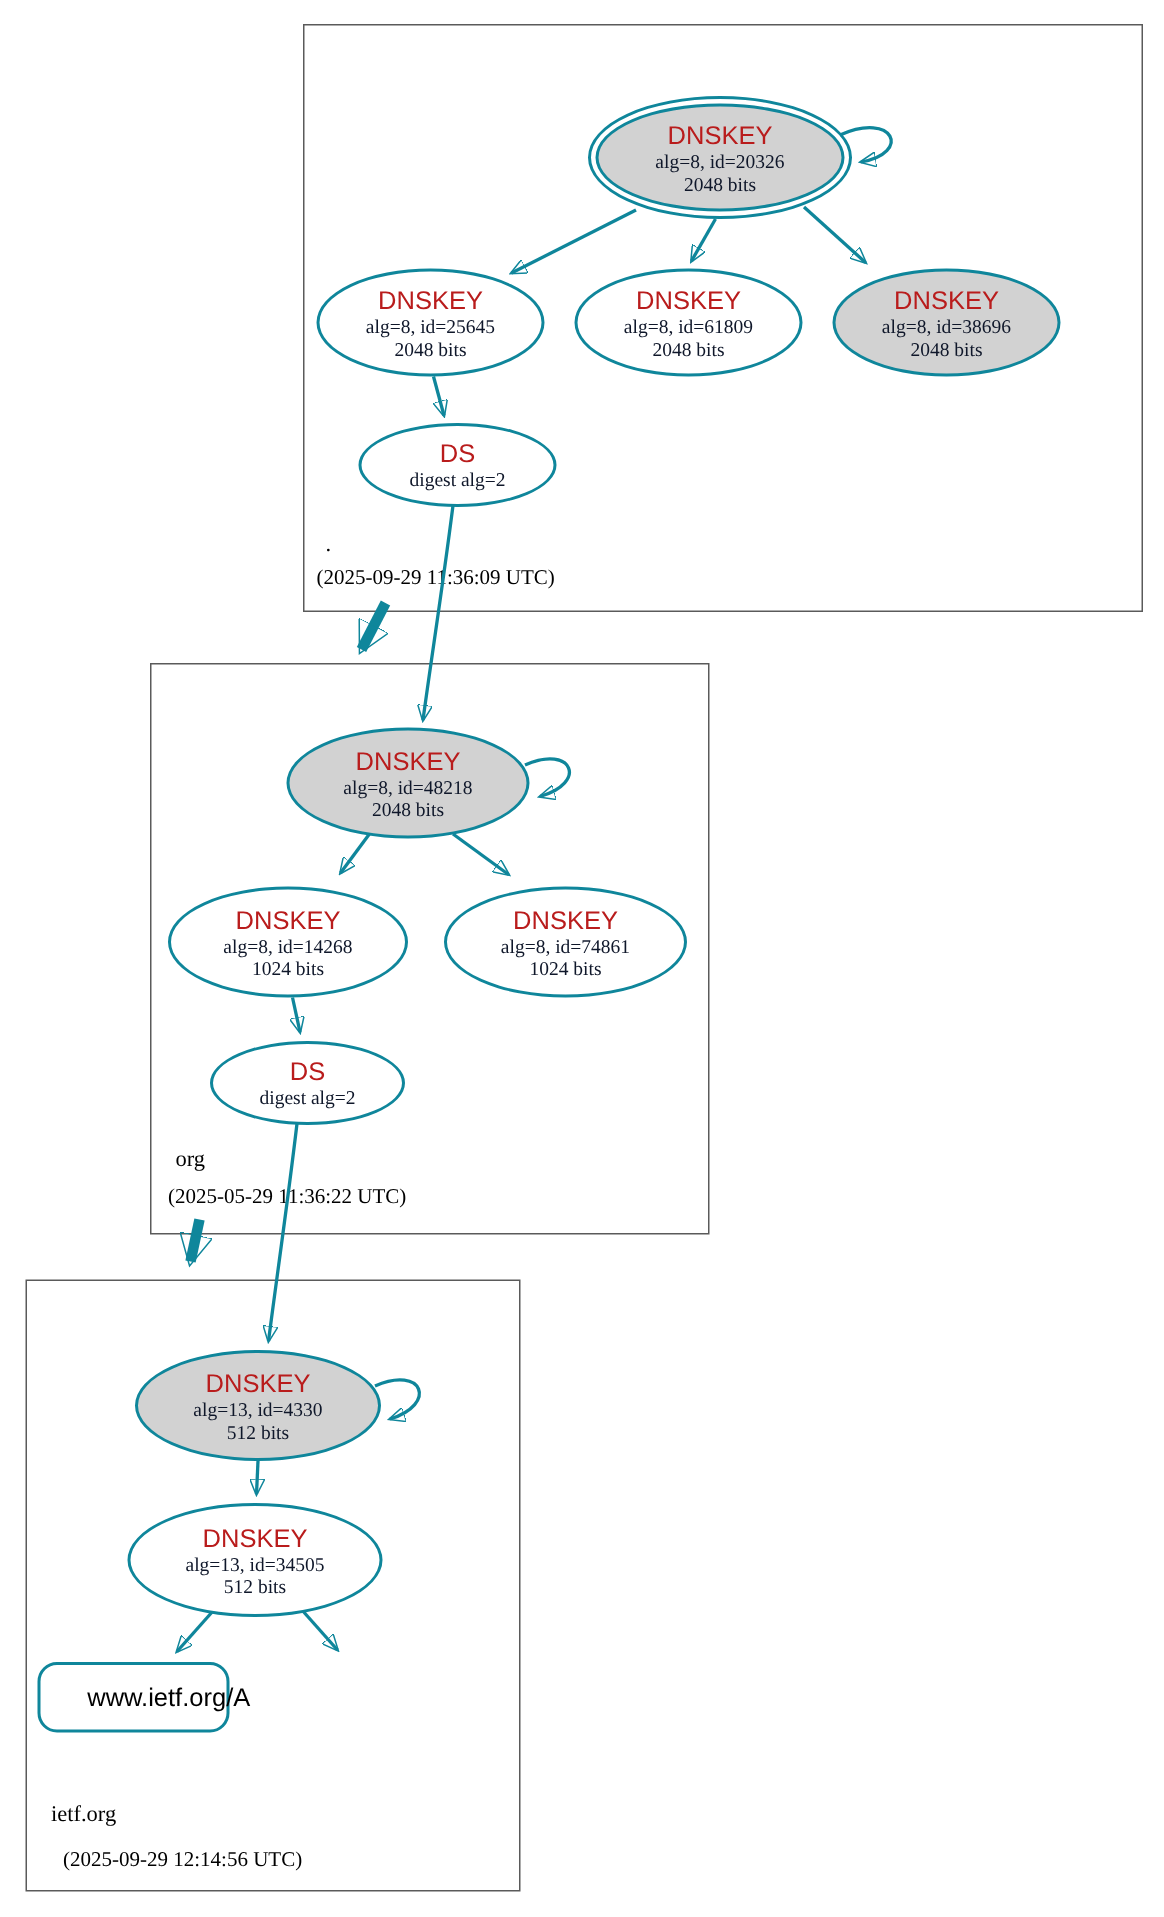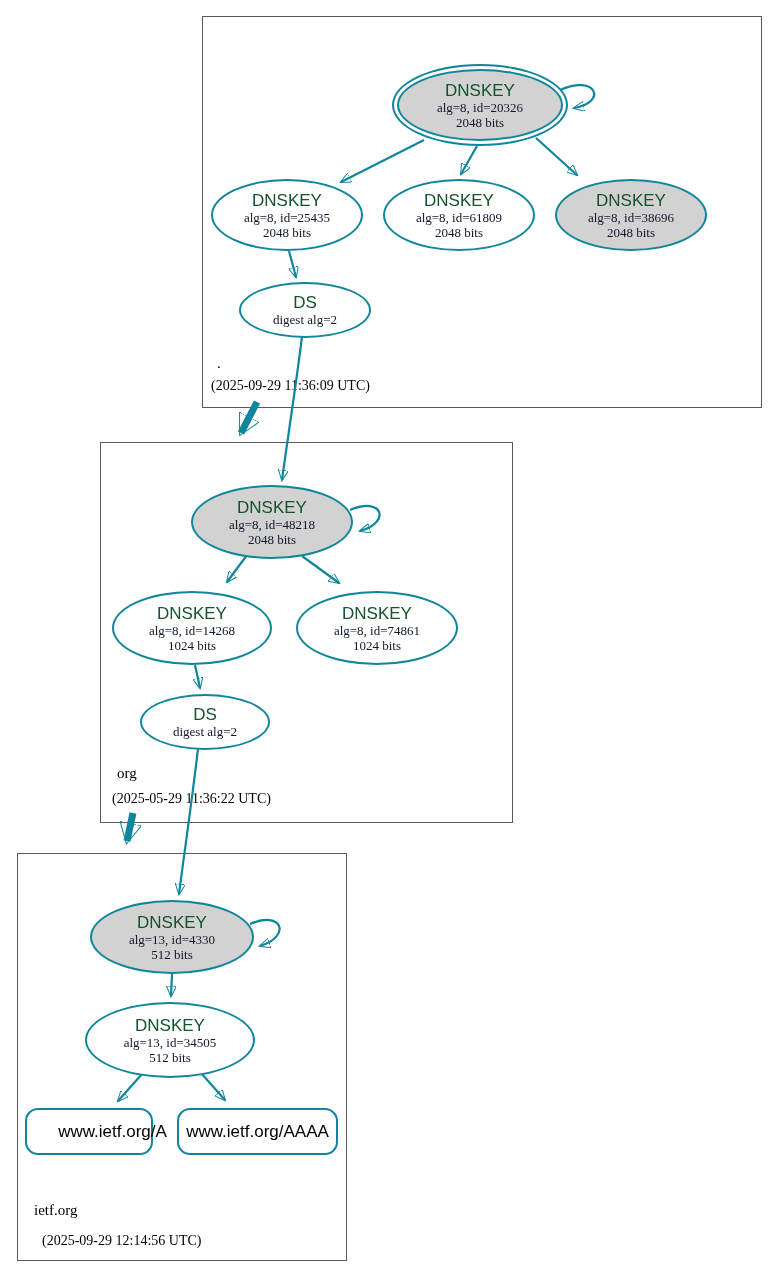--- a/index.html
+++ b/index.html
@@ -32,40 +32,40 @@
     display:flex;flex-direction:column;align-items:center;justify-content:center;
     text-align:center;background:#fff;
   }
   .node.gray{background:var(--node-fill);}
   .node.double{background:transparent;border-width:2px;}
   .node .inner{
     position:absolute;left:3px;top:3px;right:3px;bottom:3px;box-sizing:border-box;
     border:2.2px solid var(--edge);border-radius:50%;background:var(--node-fill);
     display:flex;flex-direction:column;align-items:center;justify-content:center;text-align:center;
   }
-  .node-title{font:17px "Liberation Sans", sans-serif;line-height:19px;color:#14532d;text-align:center;}
+  .node-title{font:17px "Liberation Sans", sans-serif;line-height:19px;color:#b91c1c;text-align:center;}
   .node-sub{font:13px "Liberation Serif", serif;line-height:15px;color:#0f172a;}
   .rrset{
     position:absolute;z-index:3;box-sizing:border-box;
     border:2.2px solid var(--edge);border-radius:13px;background:#fff;
     display:flex;align-items:center;justify-content:center;
     font:17px "Liberation Sans", sans-serif;color:#000;white-space:pre;
   }
 </style>
 </head>
 <body>
 
 <div class="canvas">
 
   <div class="zonebox" style="left:202px;top:16px;width:560px;height:392px;">
     <div class="zone-name" style="left:14px;top:338px;">.</div>
     <div class="zone-ts" style="left:8px;top:361px;">(2025-09-29 11:36:09 UTC)</div>
   </div>
 
-  <div class="zonebox" style="left:100px;top:442px;width:413px;height:381px;">
+  <div class="zonebox" style="left:100px;top:442px;width:373px;height:381px;">
     <div class="zone-name" style="left:16px;top:322px;">org</div>
     <div class="zone-ts" style="left:11px;top:348px;">(2025-05-29 11:36:22 UTC)</div>
   </div>
 
   <div class="zonebox" style="left:17px;top:853px;width:330px;height:408px;">
     <div class="zone-name" style="left:16px;top:348px;">ietf.org</div>
     <div class="zone-ts" style="left:24px;top:379px;">(2025-09-29 12:14:56 UTC)</div>
   </div>
 
   <svg class="edges" width="776" height="1278" viewBox="0 0 776 1278">
@@ -106,21 +106,21 @@
   <div class="node double" style="left:392px;top:64px;width:176px;height:82px;">
     <div class="inner">
       <div class="node-title">DNSKEY</div>
       <div class="node-sub">alg=8, id=20326</div>
       <div class="node-sub">2048 bits</div>
     </div>
   </div>
 
   <div class="node" style="left:211px;top:179px;width:152px;height:72px;">
     <div class="node-title">DNSKEY</div>
-    <div class="node-sub">alg=8, id=25435</div>
+    <div class="node-sub">alg=8, id=25645</div>
     <div class="node-sub">2048 bits</div>
   </div>
 
   <div class="node" style="left:383px;top:179px;width:152px;height:72px;">
     <div class="node-title">DNSKEY</div>
     <div class="node-sub">alg=8, id=61809</div>
     <div class="node-sub">2048 bits</div>
   </div>
 
   <div class="node gray" style="left:555px;top:179px;width:152px;height:72px;">
@@ -166,17 +166,14 @@
   <div class="node" style="left:85px;top:1002px;width:170px;height:76px;">
     <div class="node-title">DNSKEY</div>
     <div class="node-sub">alg=13, id=34505</div>
     <div class="node-sub">512 bits</div>
   </div>
 
   <div class="rrset" style="left:25px;top:1108px;width:128px;height:47px;padding-left:47px;">
     <span>www.ietf.org/A</span>
   </div>
 
-  <div class="rrset" style="left:177px;top:1108px;width:161px;height:47px;">
-    <span>www.ietf.org/AAAA</span>
-  </div>
 
 </div>
 
 </body></html>

